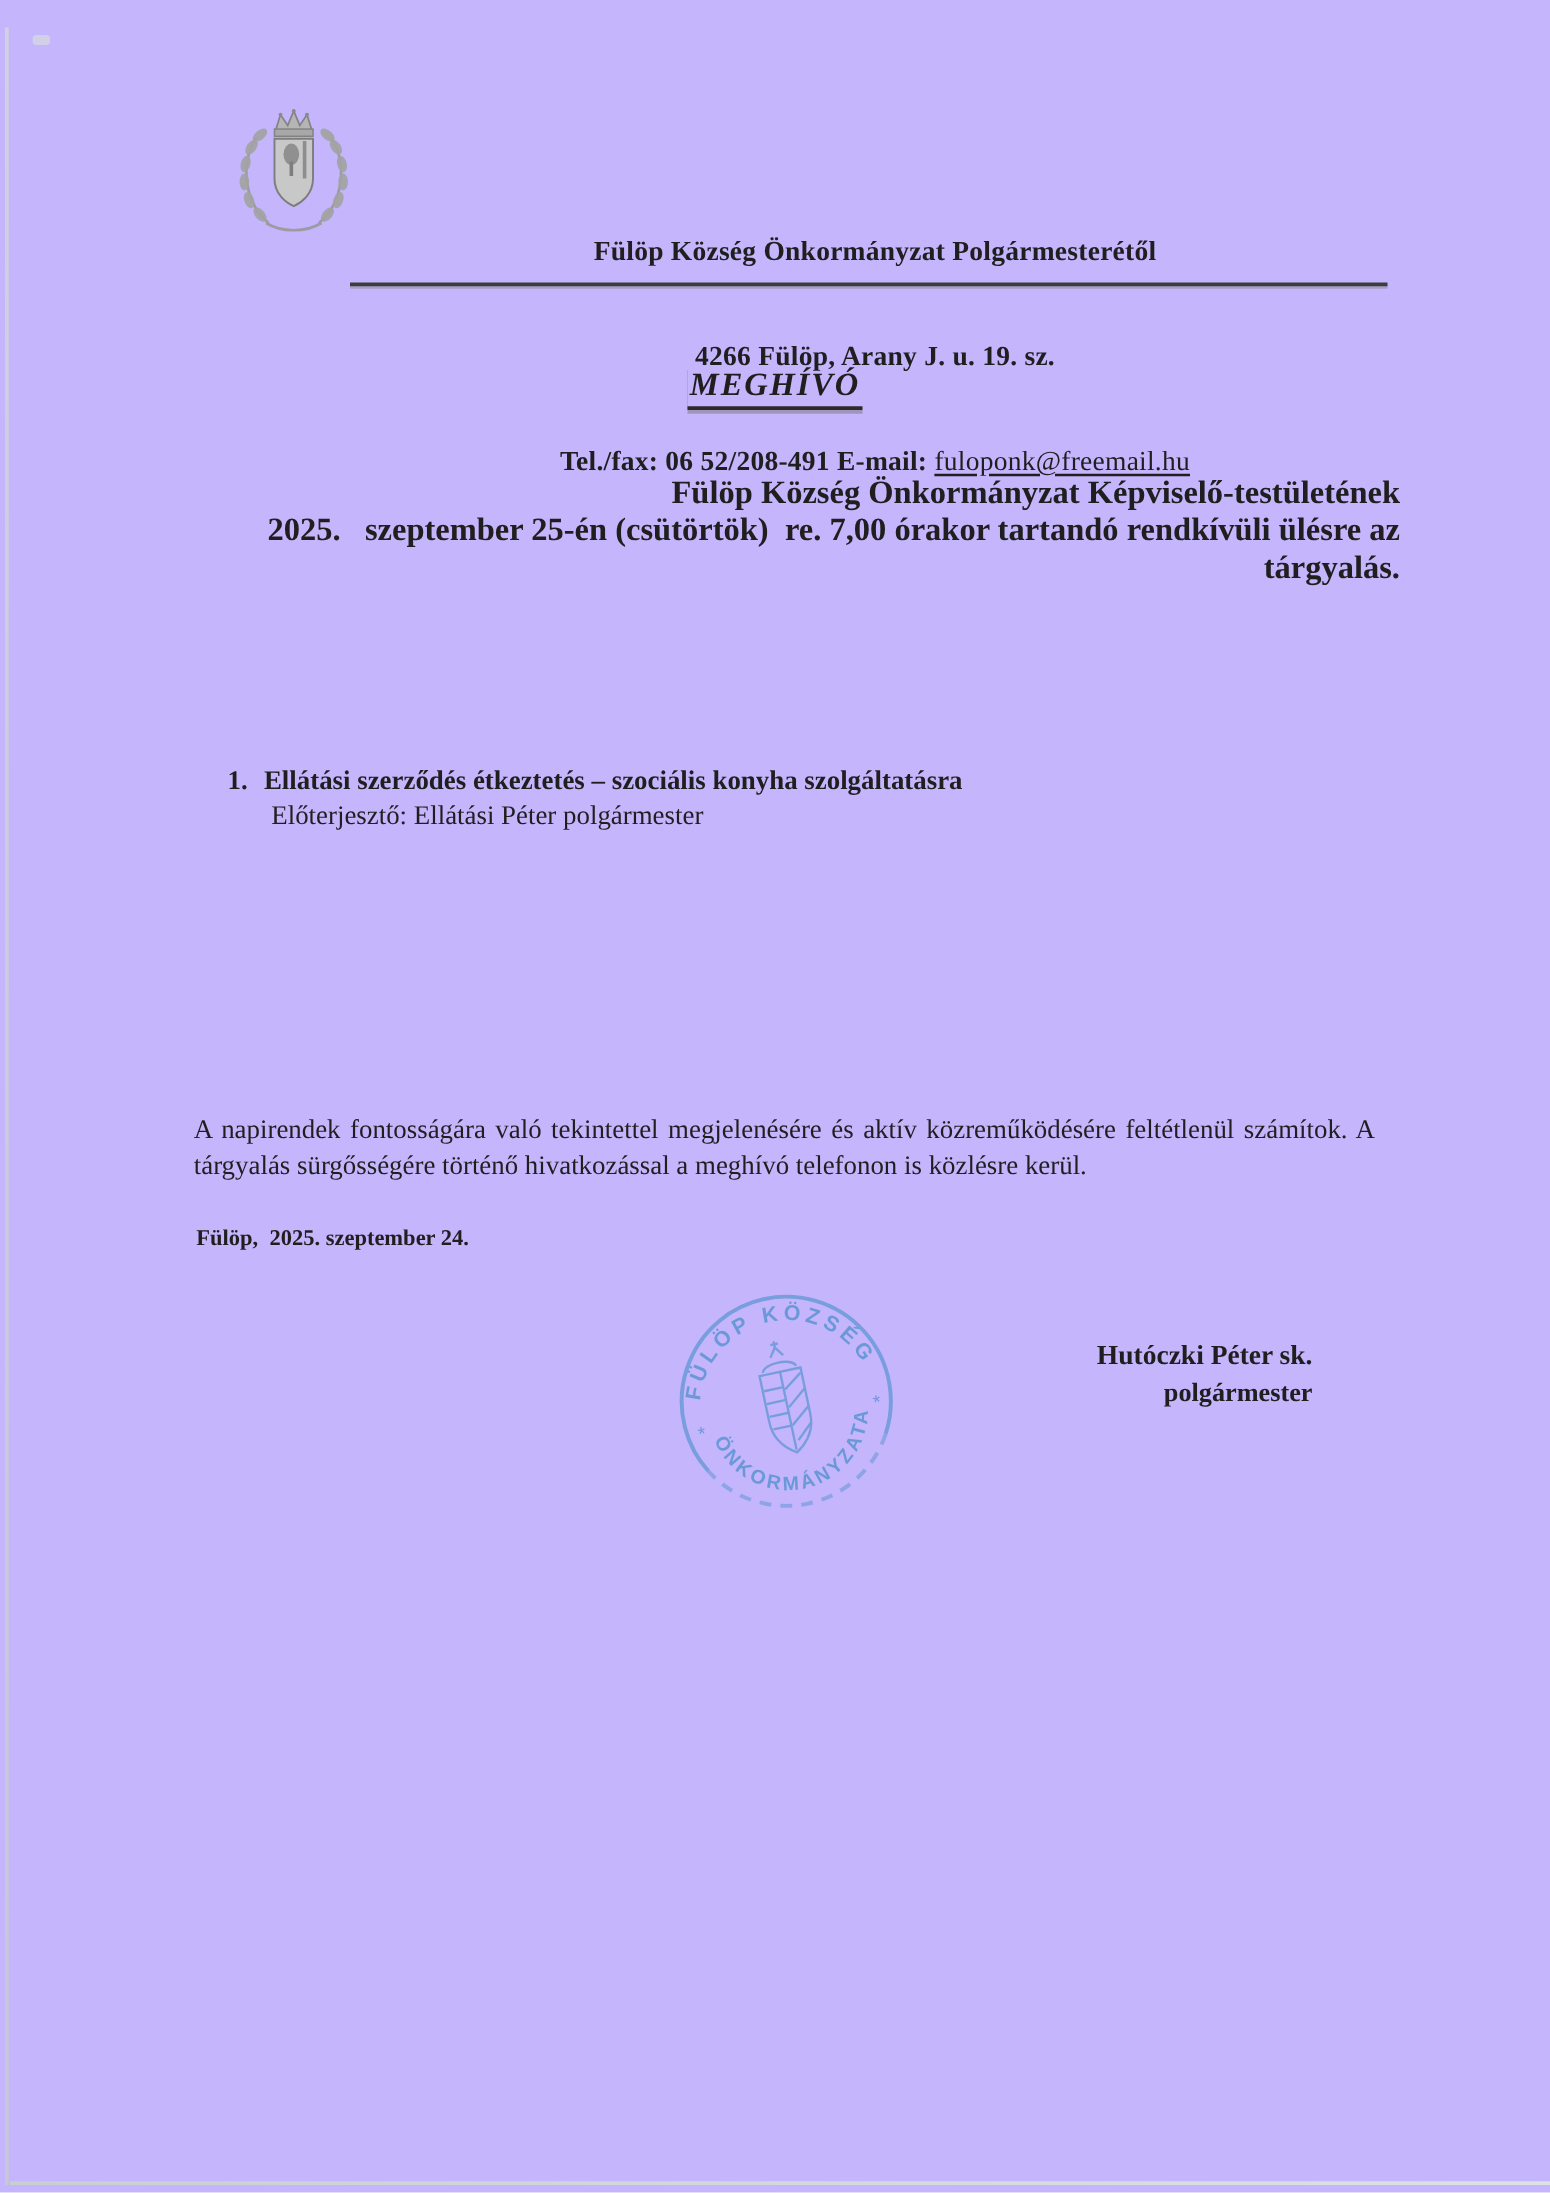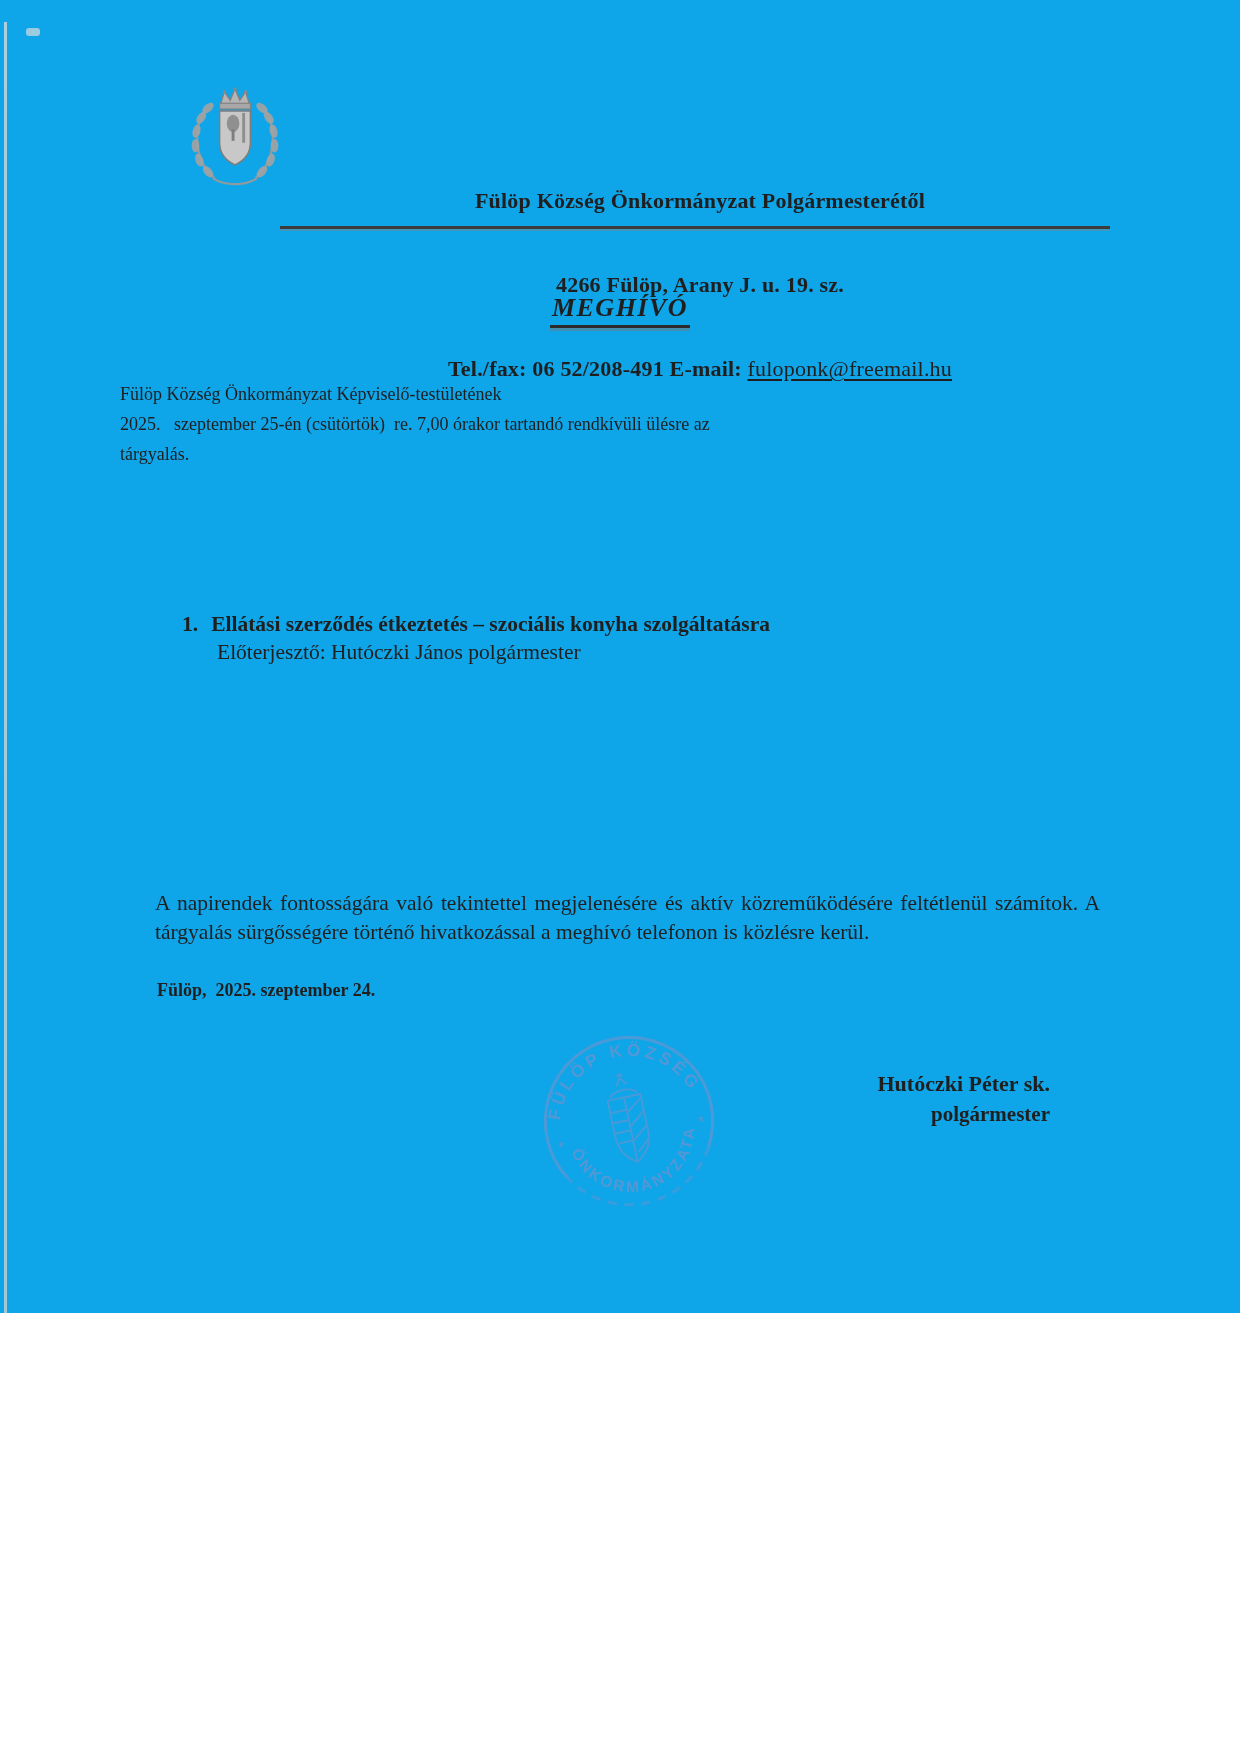--- a/index.html
+++ b/index.html
@@ -1,19 +1,19 @@
 <!DOCTYPE html>
 <html lang="hu"><head>
 <meta charset="utf-8">
 <style>
   html,body{margin:0;padding:0;background:#ffffff;}
   .page{
     position:relative;
-    width:1240px;height:1313px;
-    background:#0ea5e9;
+    width:1240px;height:1754px;
+    background:#c4b5fd;
     overflow:hidden;
     font-family:"Liberation Serif","DejaVu Serif",serif;
     color:#1f1f1f;
   }
   
   .scan-left{position:absolute;left:4px;top:22px;width:3px;height:1726px;background:linear-gradient(to bottom,#d4d8d9,#c6cccd);opacity:.8;}
   .scan-bottom{position:absolute;left:8px;top:1745px;width:1232px;height:3px;background:linear-gradient(to right,#c9d2cf,#dfe6e3);opacity:.9;}
   .scan-smudge{position:absolute;left:26px;top:28px;width:14px;height:8px;background:#d8dbdc;border-radius:3px;opacity:.7;}
 
   
@@ -35,21 +35,21 @@
     display:inline-block;font-size:26px;font-weight:bold;font-style:italic;
     letter-spacing:1.5px;
     border-bottom:3px solid #2b2b2b;
     box-shadow:0 3px 0 rgba(120,120,120,.5);
     padding:0 2px 2px 2px;
   }
 
   
   .intro{
     position:absolute;left:120px;top:379px;width:1000px;
-    text-align:left;font-weight:normal;font-size:18px;line-height:30px;
+    text-align:right;font-weight:bold;font-size:26px;line-height:30px;
   }
   .intro div{white-space:pre-wrap;}
 
   
   .agenda{position:absolute;left:182px;top:610px;width:900px;font-size:21.5px;line-height:28px;}
   .agenda-row{display:flex;gap:13px;font-weight:bold;}
   .agenda-presenter{margin-left:35px;font-weight:normal;}
 
   
   .closing{
@@ -135,21 +135,21 @@
     <div>Fülöp Község Önkormányzat Képviselő-testületének</div>
     <div>2025.   szeptember 25-én (csütörtök)  re. 7,00 órakor tartandó rendkívüli ülésre az</div>
     <div>tárgyalás.</div>
   </div>
 
   <div class="agenda">
     <div class="agenda-row">
       <span>1.</span>
       <span>Ellátási szerződés étkeztetés – szociális konyha szolgáltatásra</span>
     </div>
-    <div class="agenda-presenter">Előterjesztő: Hutóczki János polgármester</div>
+    <div class="agenda-presenter">Előterjesztő: Ellátási Péter polgármester</div>
   </div>
 
   <div class="closing">A napirendek fontosságára való tekintettel megjelenésére és aktív közreműködésére feltétlenül számítok. A tárgyalás sürgősségére történő hivatkozással a meghívó telefonon is közlésre kerül.</div>
 
   <div class="date-line">Fülöp,  2025. szeptember 24.</div>
 
   <div class="stamp">
     <svg viewBox="0 0 174 174" width="182" height="182">
       <defs>
         <path id="arcTop" d="M 20,92 A 67,67 0 0 1 154,92" fill="none"></path>

